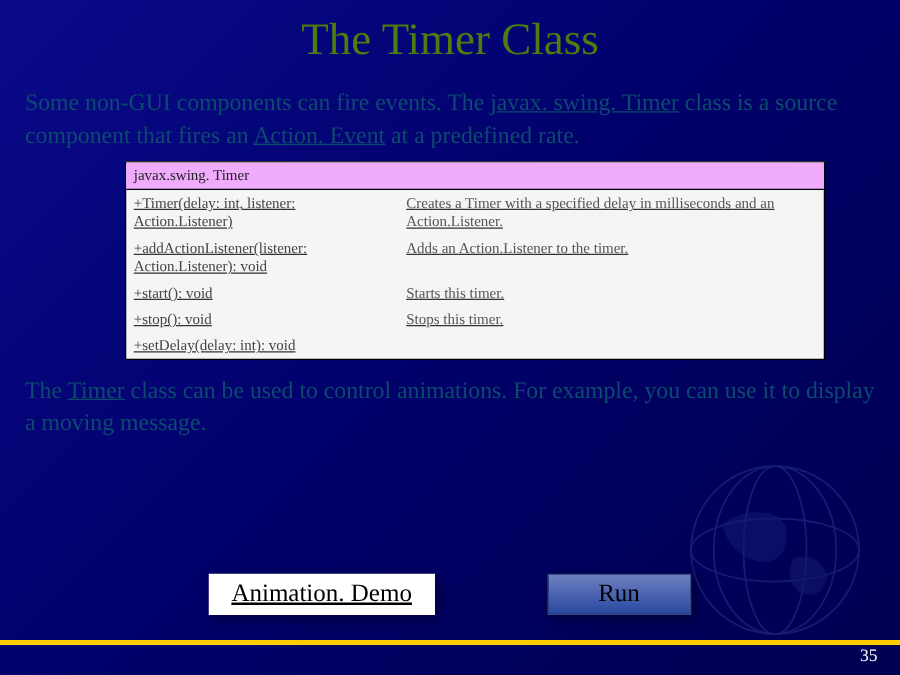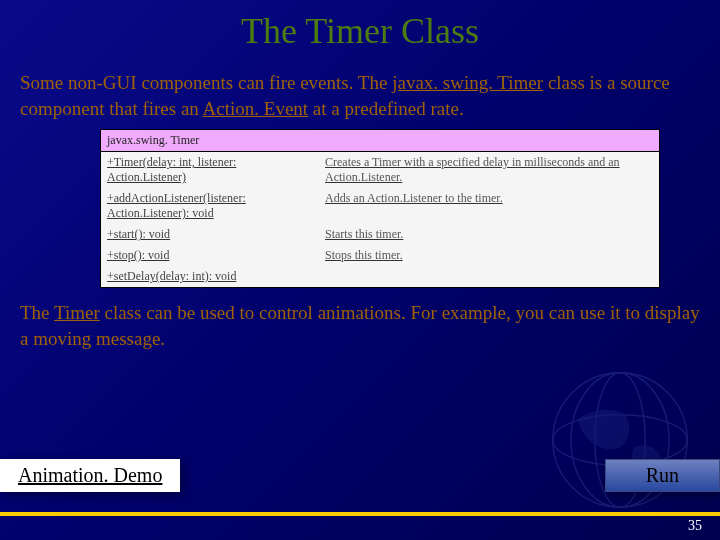--- a/index.html
+++ b/index.html
@@ -22,21 +22,21 @@
     text-align: center;
     font-size: 36px;
     font-weight: normal;
     color: #4d7c0f;
     margin-bottom: 18px;
   }
   .body-text {
     padding: 0 20px;
     font-size: 19px;
     line-height: 1.35;
-    color: #a16207;
+    color: #0c4a6e;
   }
   .underline { text-decoration: underline; }
   .api-table {
     margin: 8px 0 12px 100px;
     width: 560px;
     background: #f5f5f5;
     border: 1px solid #000;
     color: #333;
     font-size: 12px;
   }
@@ -63,21 +63,21 @@
   .api-row .desc {
     flex: 1;
     color: #555;
   }
   .buttons-row {
     position: absolute;
     bottom: 48px;
     left: 0;
     width: 100%;
     display: flex;
-    justify-content: space-between;
+    justify-content: center;
     gap: 90px;
   }
   .link-button {
     background: #ffffff;
     color: #000;
     padding: 4px 18px;
     font-size: 20px;
     text-decoration: underline;
     border: none;
     font-family: inherit;

